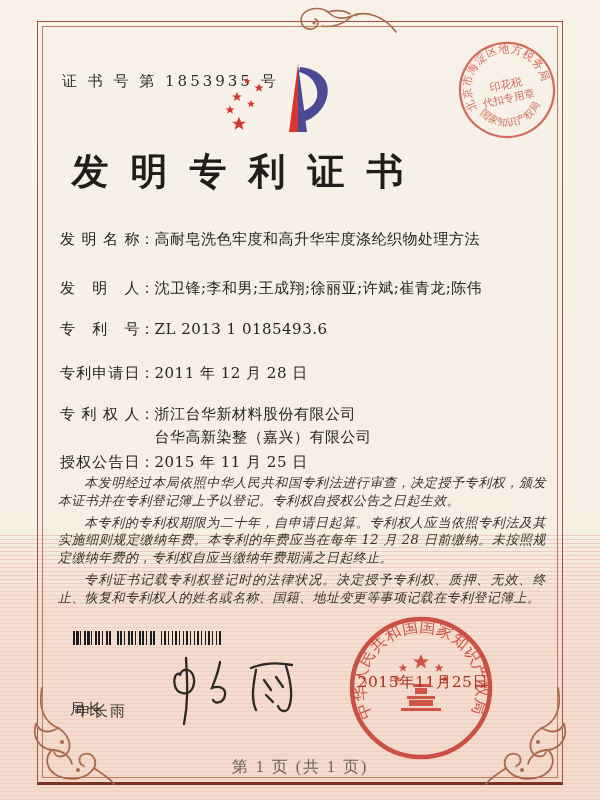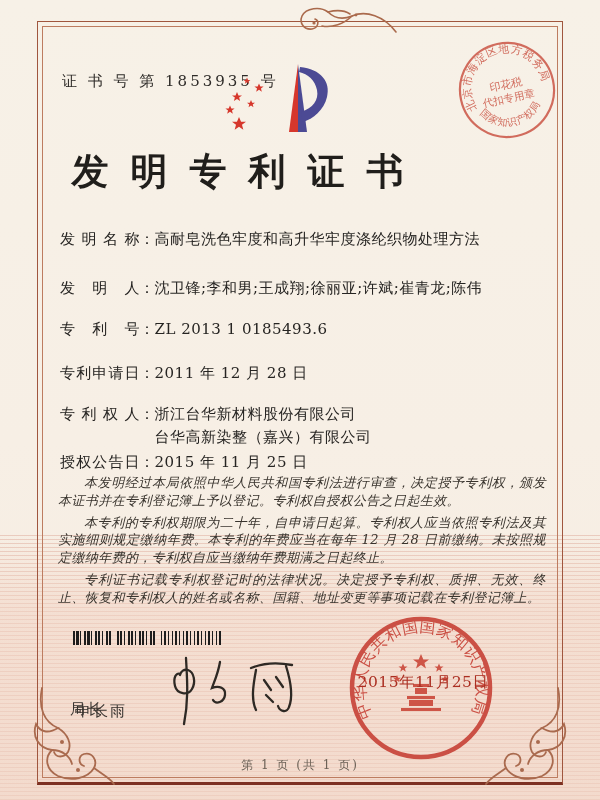--- a/index.html
+++ b/index.html
@@ -32,22 +32,22 @@
   .bodytext p{margin:0 0 4px 0;font-size:13px;line-height:17.8px;text-indent:2em;
     font-style:italic;text-align:justify;letter-spacing:.4px;}
   .barcode{left:73px;top:631px;width:150px;height:14px;
     background:repeating-linear-gradient(90deg,#1d1d1d 0 1.5px,transparent 1.5px 3px,
       #1d1d1d 3px 5.5px,transparent 5.5px 6.5px,#1d1d1d 6.5px 7.5px,transparent 7.5px 11px);}
   .official{font-family:"DejaVu Sans","Liberation Sans",sans-serif;font-size:15px;color:#37322e;letter-spacing:2px;}
   .director-title{left:70px;top:676px;margin-top:24px;}
   .director-name{left:76px;top:702px;}
   .seal-date{left:352px;top:672px;width:142px;text-align:center;font-size:15.5px;
     color:#ab2f22;letter-spacing:.5px;font-weight:500;}
-  .footer{left:40px;top:757px;width:520px;text-align:center;font-size:12px;
-    color:#6b6156;letter-spacing:2px;}
+  .footer{left:40px;top:757px;width:520px;text-align:center;font-size:16px;
+    color:#6b6156;letter-spacing:2px;font-family:Liberation Serif, serif;}
   .tax-seal-wrap{left:444px;top:27px;width:126px;height:126px;transform:rotate(-12deg);opacity:.82;}
   .office-seal-wrap{left:345px;top:612px;width:152px;height:152px;opacity:.92;}
   svg{display:block;}
 </style>
 </head>
 <body>
 
 <div class="page">
 
   <div class="abs guilloche"></div>

